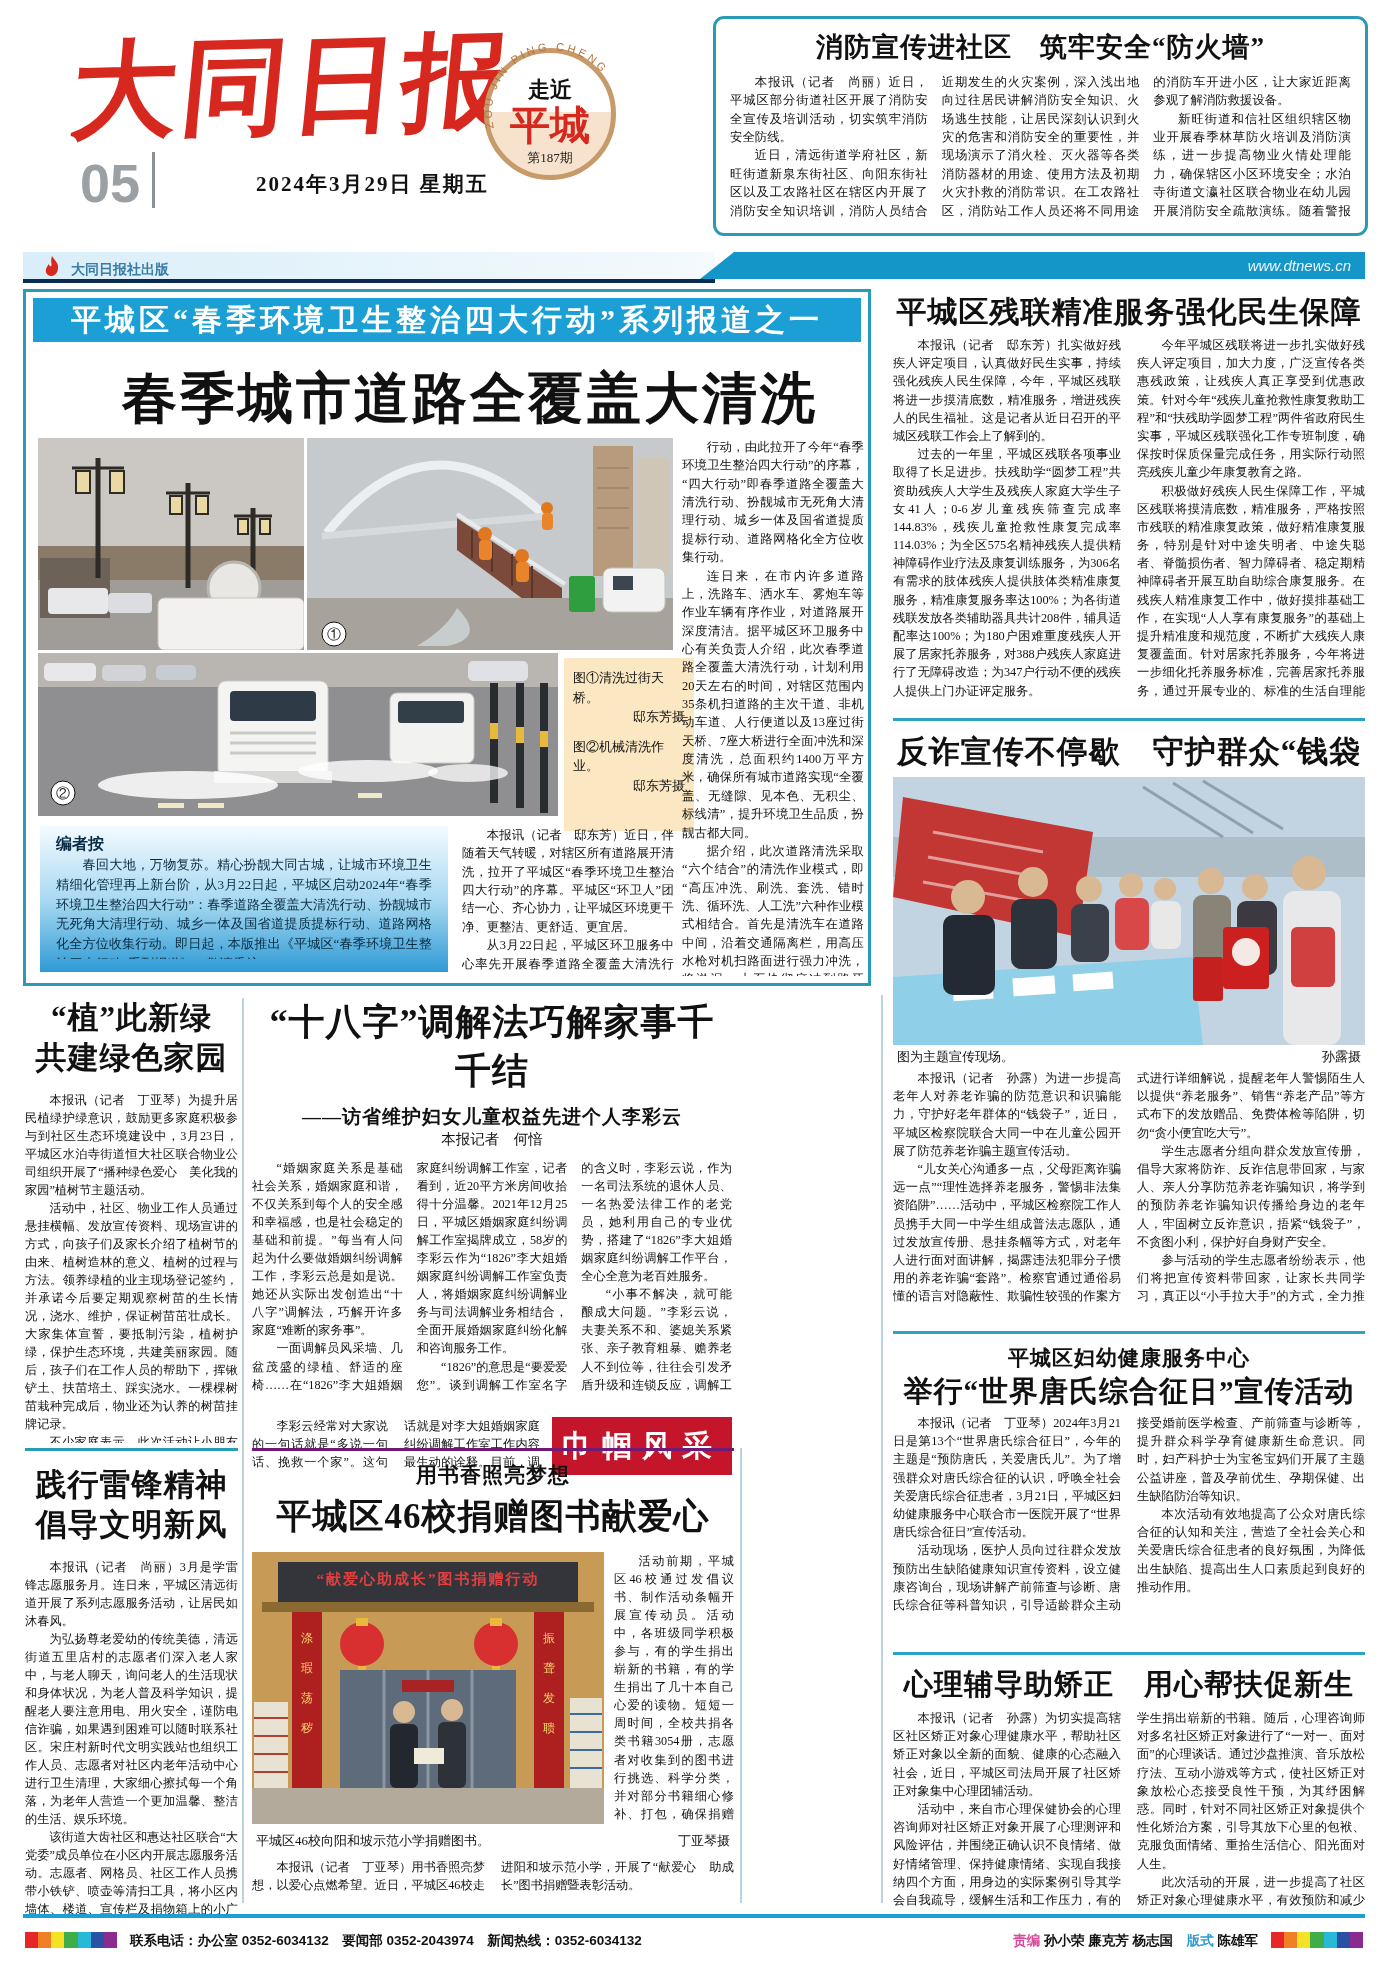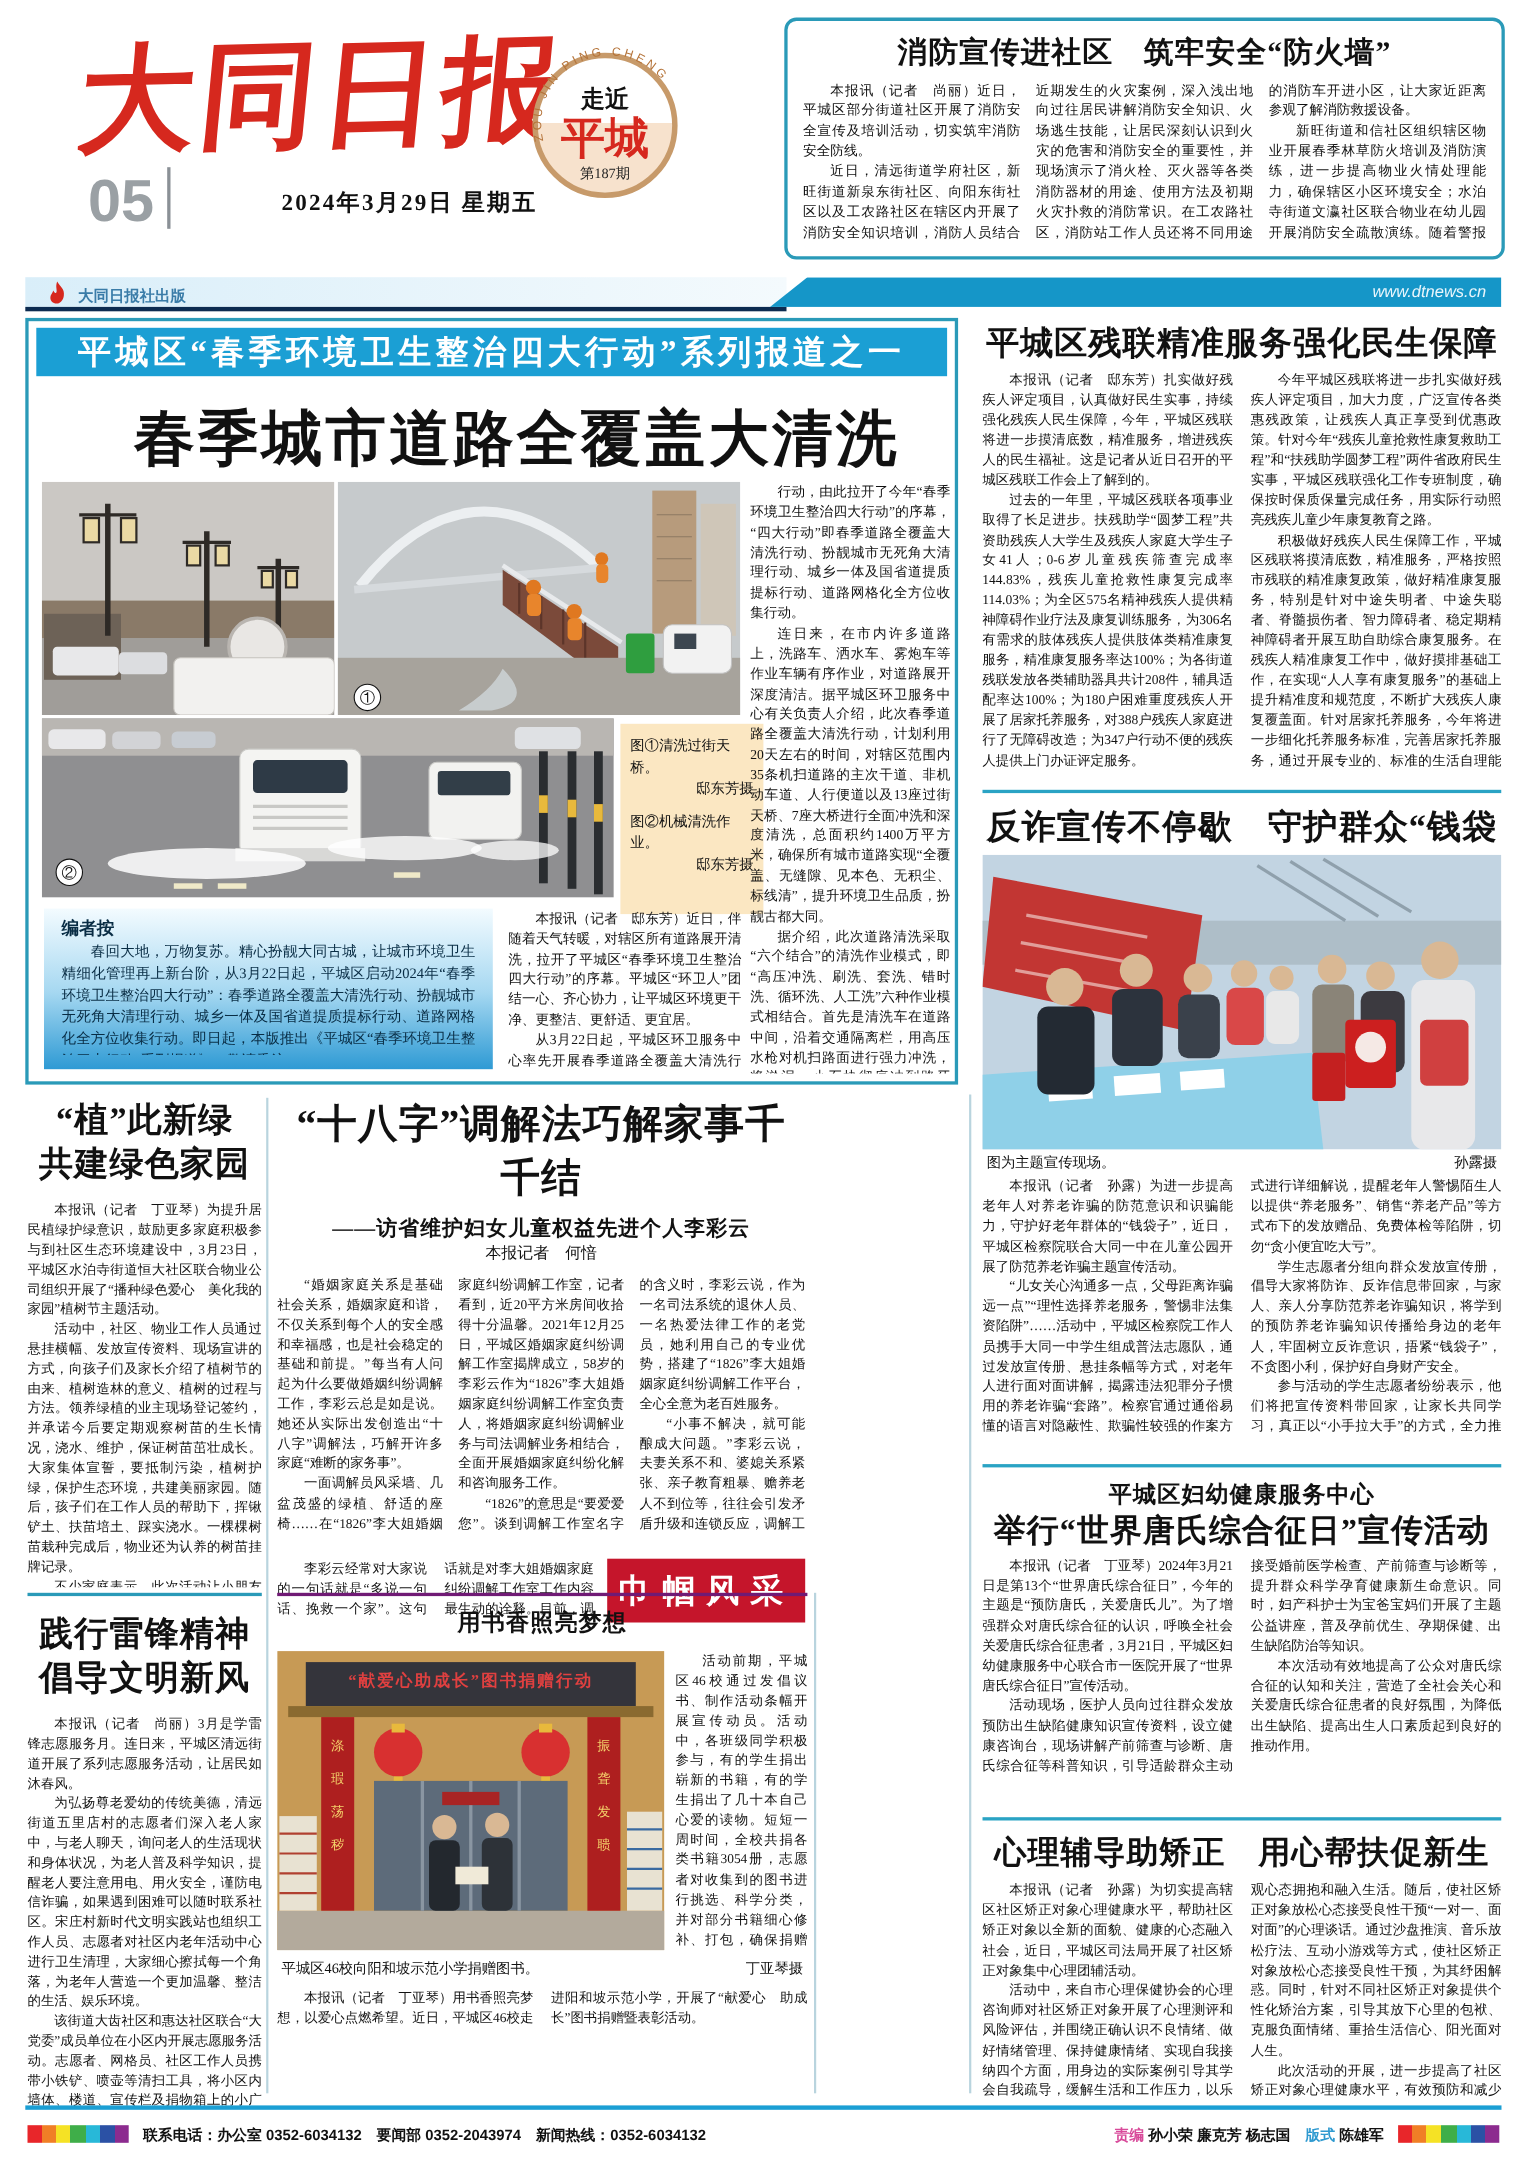--- a/index.html
+++ b/index.html
@@ -329,40 +329,41 @@
         <p class="bp">活动现场，医护人员向过往群众发放预防出生缺陷健康知识宣传资料，设立健康咨询台，现场讲解产前筛查与诊断、唐氏综合征等科普知识，引导适龄群众主动接受婚前医学检查、产前筛查与诊断等，提升群众科学孕育健康新生命意识。同时，妇产科护士为宝爸宝妈们开展了主题公益讲座，普及孕前优生、孕期保健、出生缺陷防治等知识。</p>
         <p class="bp">本次活动有效地提高了公众对唐氏综合征的认知和关注，营造了全社会关心和关爱唐氏综合征患者的良好氛围，为降低出生缺陷、提高出生人口素质起到良好的推动作用。</p>
       </div>
     </div>
     <hr class="divider">
 
     <div>
       <div class="art-title" style="font-size:29px;height:44px;">心理辅导助矫正　用心帮扶促新生</div>
       <div class="cols2 clip" style="height:208px;font-size:12.3px;">
         <p class="bp">本报讯（记者　孙露）为切实提高辖区社区矫正对象心理健康水平，帮助社区矫正对象以全新的面貌、健康的心态融入社会，近日，平城区司法局开展了社区矫正对象集中心理团辅活动。</p>
-        <p class="bp">活动中，来自市心理保健协会的心理咨询师对社区矫正对象开展了心理测评和风险评估，并围绕正确认识不良情绪、做好情绪管理、保持健康情绪、实现自我接纳四个方面，用身边的实际案例引导其学会自我疏导，缓解生活和工作压力，以乐观心态拥抱和融入生活。随后，使社区矫正对象放松心态接受良性干预“一对一、面对面”的心理谈话。通过沙盘推演、音乐放松疗法、互动小游戏等方式，使社区矫正对象放松心态接受良性干预，为其纾困解惑。同时，针对不同社区矫正对象提供个性化矫治方案，引导其放下心里的包袱、克服负面情绪、重拾生活信心、阳光面对人生。</p>
+        <p class="bp">活动中，来自市心理保健协会的心理咨询师对社区矫正对象开展了心理测评和风险评估，并围绕正确认识不良情绪、做好情绪管理、保持健康情绪、实现自我接纳四个方面，用身边的实际案例引导其学会自我疏导，缓解生活和工作压力，有的学生捐出崭新的书籍。随后，心理咨询师对多名社区矫正对象进行了“一对一、面对面”的心理谈话。通过沙盘推演、音乐放松疗法、互动小游戏等方式，使社区矫正对象放松心态接受良性干预，为其纾困解惑。同时，针对不同社区矫正对象提供个性化矫治方案，引导其放下心里的包袱、克服负面情绪、重拾生活信心、阳光面对人生。</p>
         <p class="bp">此次活动的开展，进一步提高了社区矫正对象心理健康水平，有效预防和减少了社区矫正对象抵触和畏难情绪，防范化解了社会风险性因素，更好地维护了辖区和谐稳定。</p>
       </div>
     </div>
   </div>
 
   <div class="abs" style="left:25px;top:1448px;width:213px;border-top:3px solid #2a9ab8;padding-top:14px;">
     <div class="art-title" style="font-size:31px;line-height:1.3;">
       <div>践行雷锋精神</div>
       <div>倡导文明新风</div>
     </div>
     <div class="clip" style="margin-top:12px;height:358px;font-size:12.2px;">
       <p class="bp">本报讯（记者　尚丽）3月是学雷锋志愿服务月。连日来，平城区清远街道开展了系列志愿服务活动，让居民如沐春风。</p>
       <p class="bp">为弘扬尊老爱幼的传统美德，清远街道五里店村的志愿者们深入老人家中，与老人聊天，询问老人的生活现状和身体状况，为老人普及科学知识，提醒老人要注意用电、用火安全，谨防电信诈骗，如果遇到困难可以随时联系社区。宋庄村新时代文明实践站也组织工作人员、志愿者对社区内老年活动中心进行卫生清理，大家细心擦拭每一个角落，为老年人营造一个更加温馨、整洁的生活、娱乐环境。</p>
       <p class="bp">该街道大齿社区和惠达社区联合“大党委”成员单位在小区内开展志愿服务活动。志愿者、网格员、社区工作人员携带小铁铲、喷壶等清扫工具，将小区内墙体、楼道、宣传栏及捐物箱上的小广告逐一进行清除。大家还进店、入户，向居民群众、沿街商户宣传小广告的危害，呼吁其主动劝阻、制止各类乱贴乱喷小广告等不文明行为。学府社区也组织辖区幼儿园师生清理小区内的烟头、杂草等，让孩子们在劳动实践中体验到为他人服务的幸福感和自豪感。</p>
     </div>
   </div>
 
   <div class="abs" style="left:252px;top:1448px;width:482px;border-top:3px solid #701a75;padding-top:10px;">
     <div class="art-title" style="font-size:21px;">用书香照亮梦想</div>
+    <div class="art-title" style="font-size:35px;margin-top:4px;">平城区46校捐赠图书献爱心</div>
     <div style="display:flex;gap:10px;margin-top:12px;">
       <div style="position:relative;width:352px;height:272px;">
         <svg width="352" height="272" viewBox="0 0 352 272" preserveAspectRatio="none">
           <rect width="352" height="272" fill="#c79a55"></rect>
           <rect y="236" width="352" height="36" fill="#b3aa9c"></rect>
           <rect x="26" y="10" width="300" height="40" fill="#34343b"></rect>
           <rect x="10" y="50" width="332" height="10" fill="#8a6a30"></rect>
           <rect x="40" y="60" width="30" height="176" fill="#ae1f1f"></rect>
           <rect x="282" y="60" width="30" height="176" fill="#ae1f1f"></rect>
           <g fill="#f3d06a" font-size="12" text-anchor="middle">

